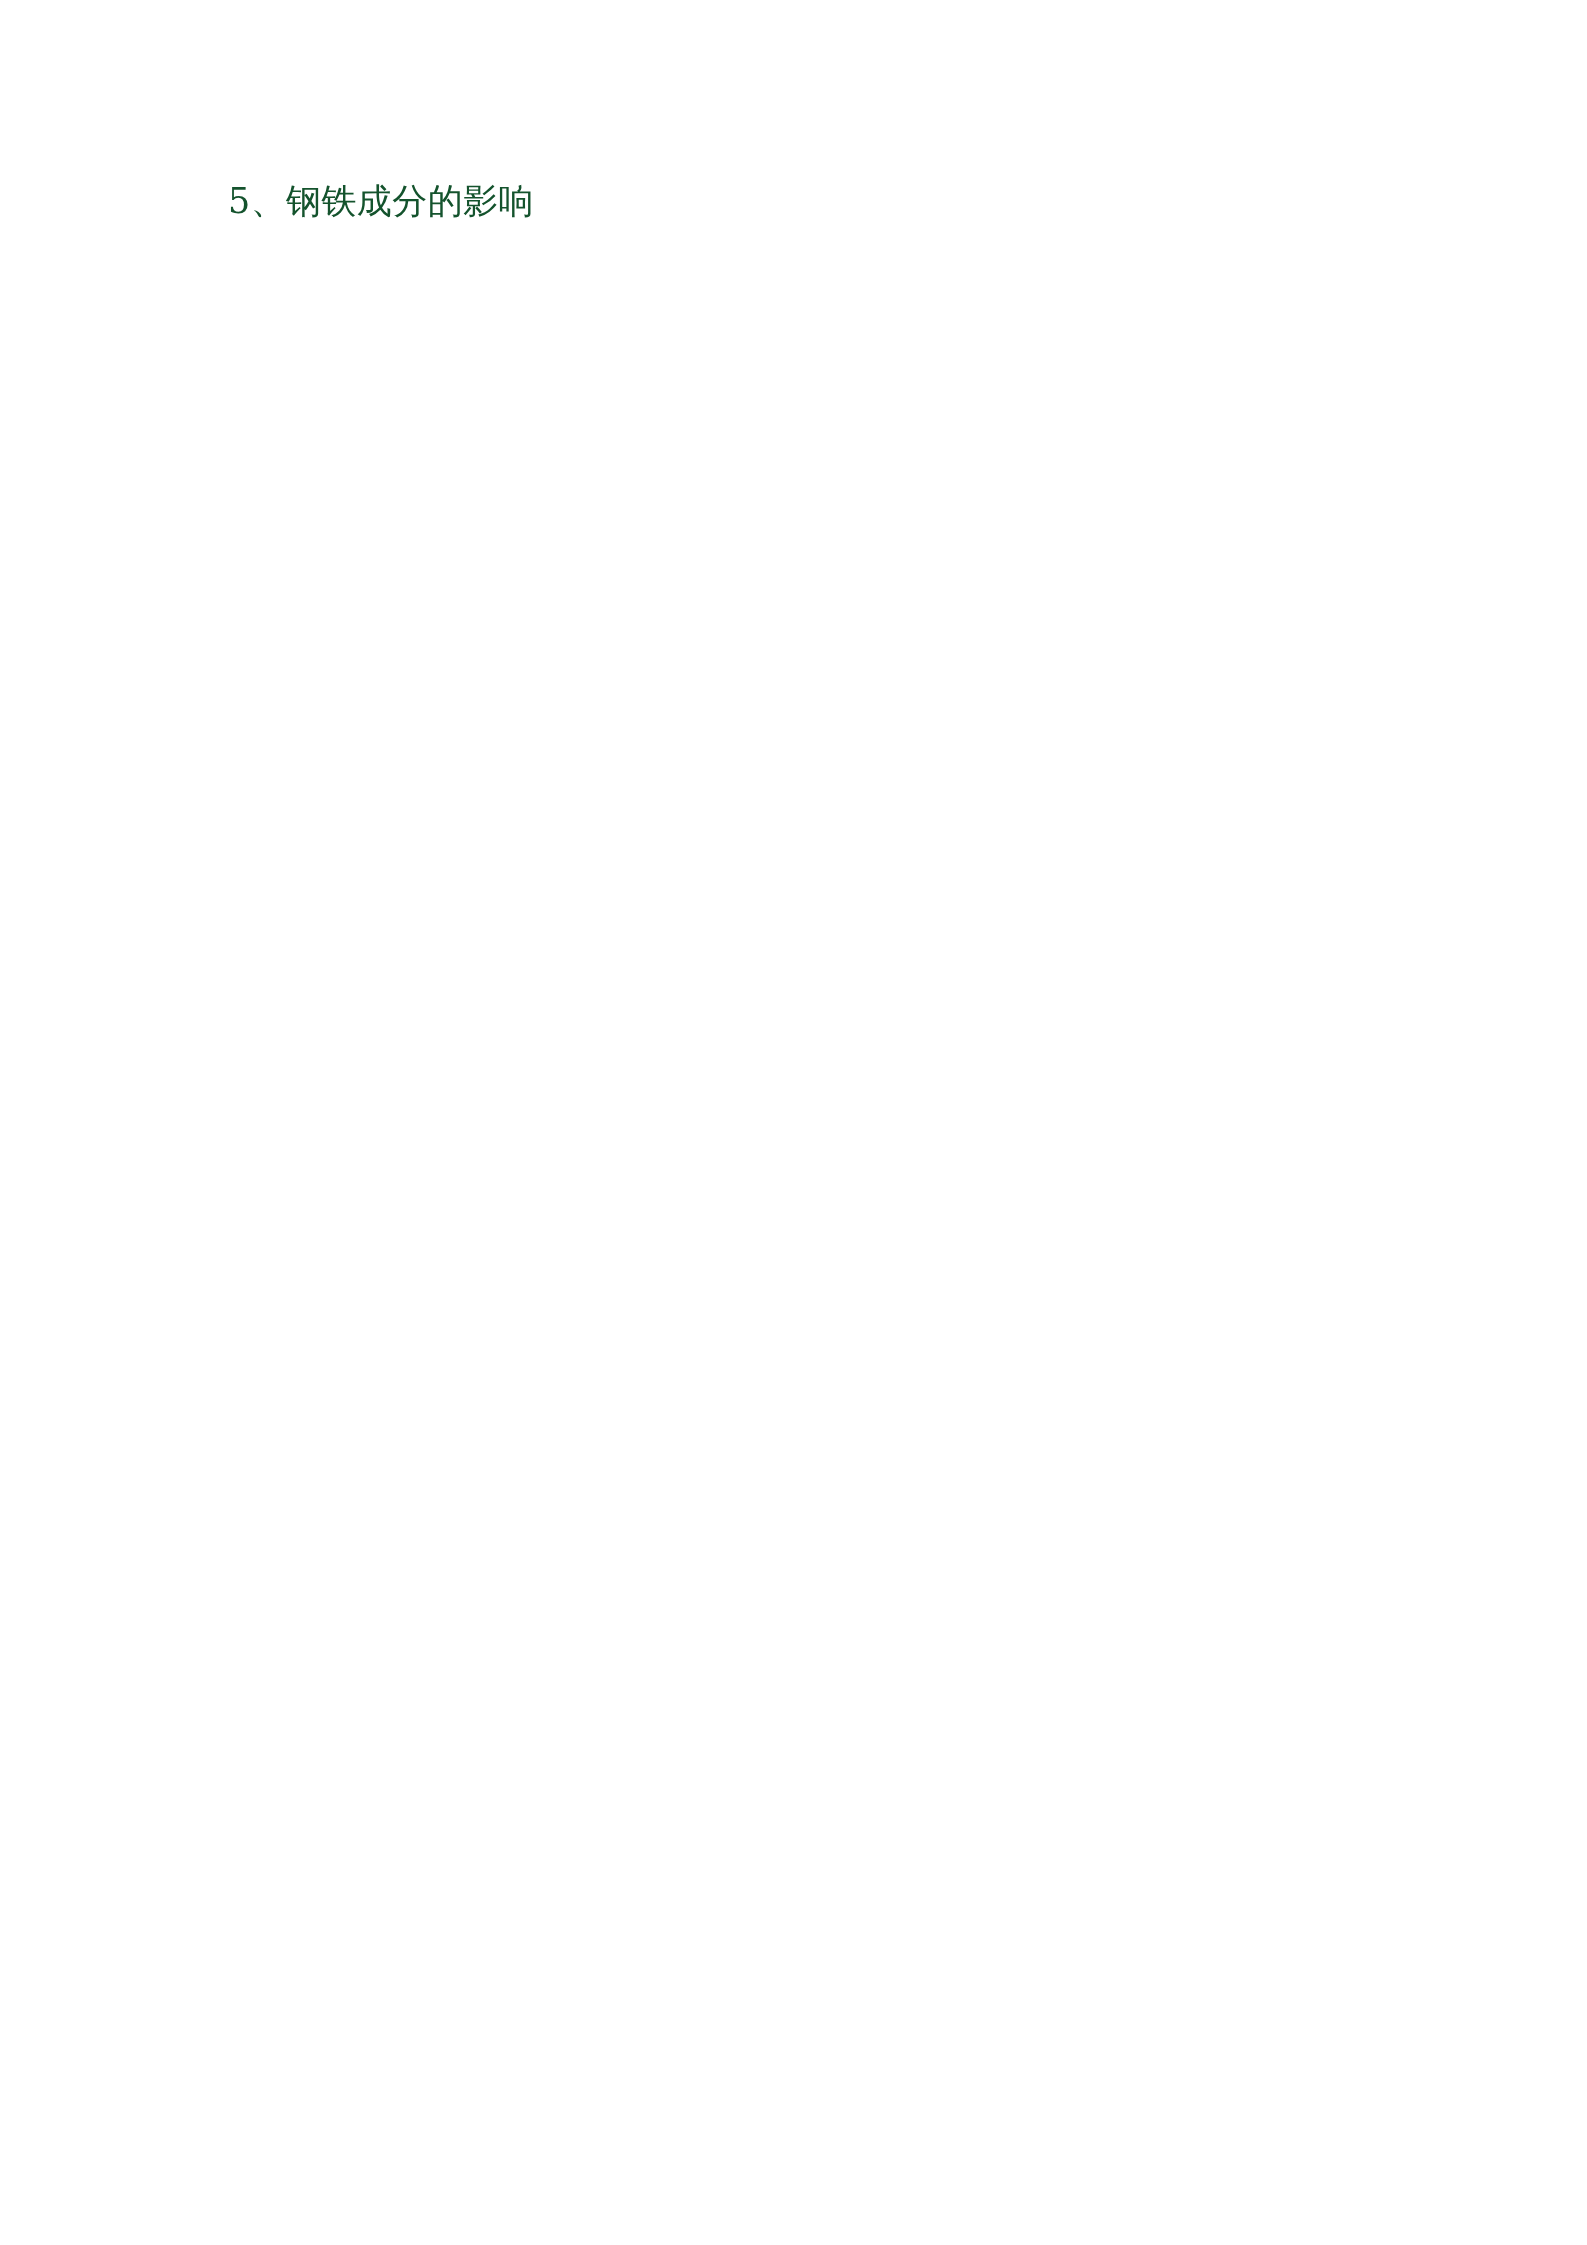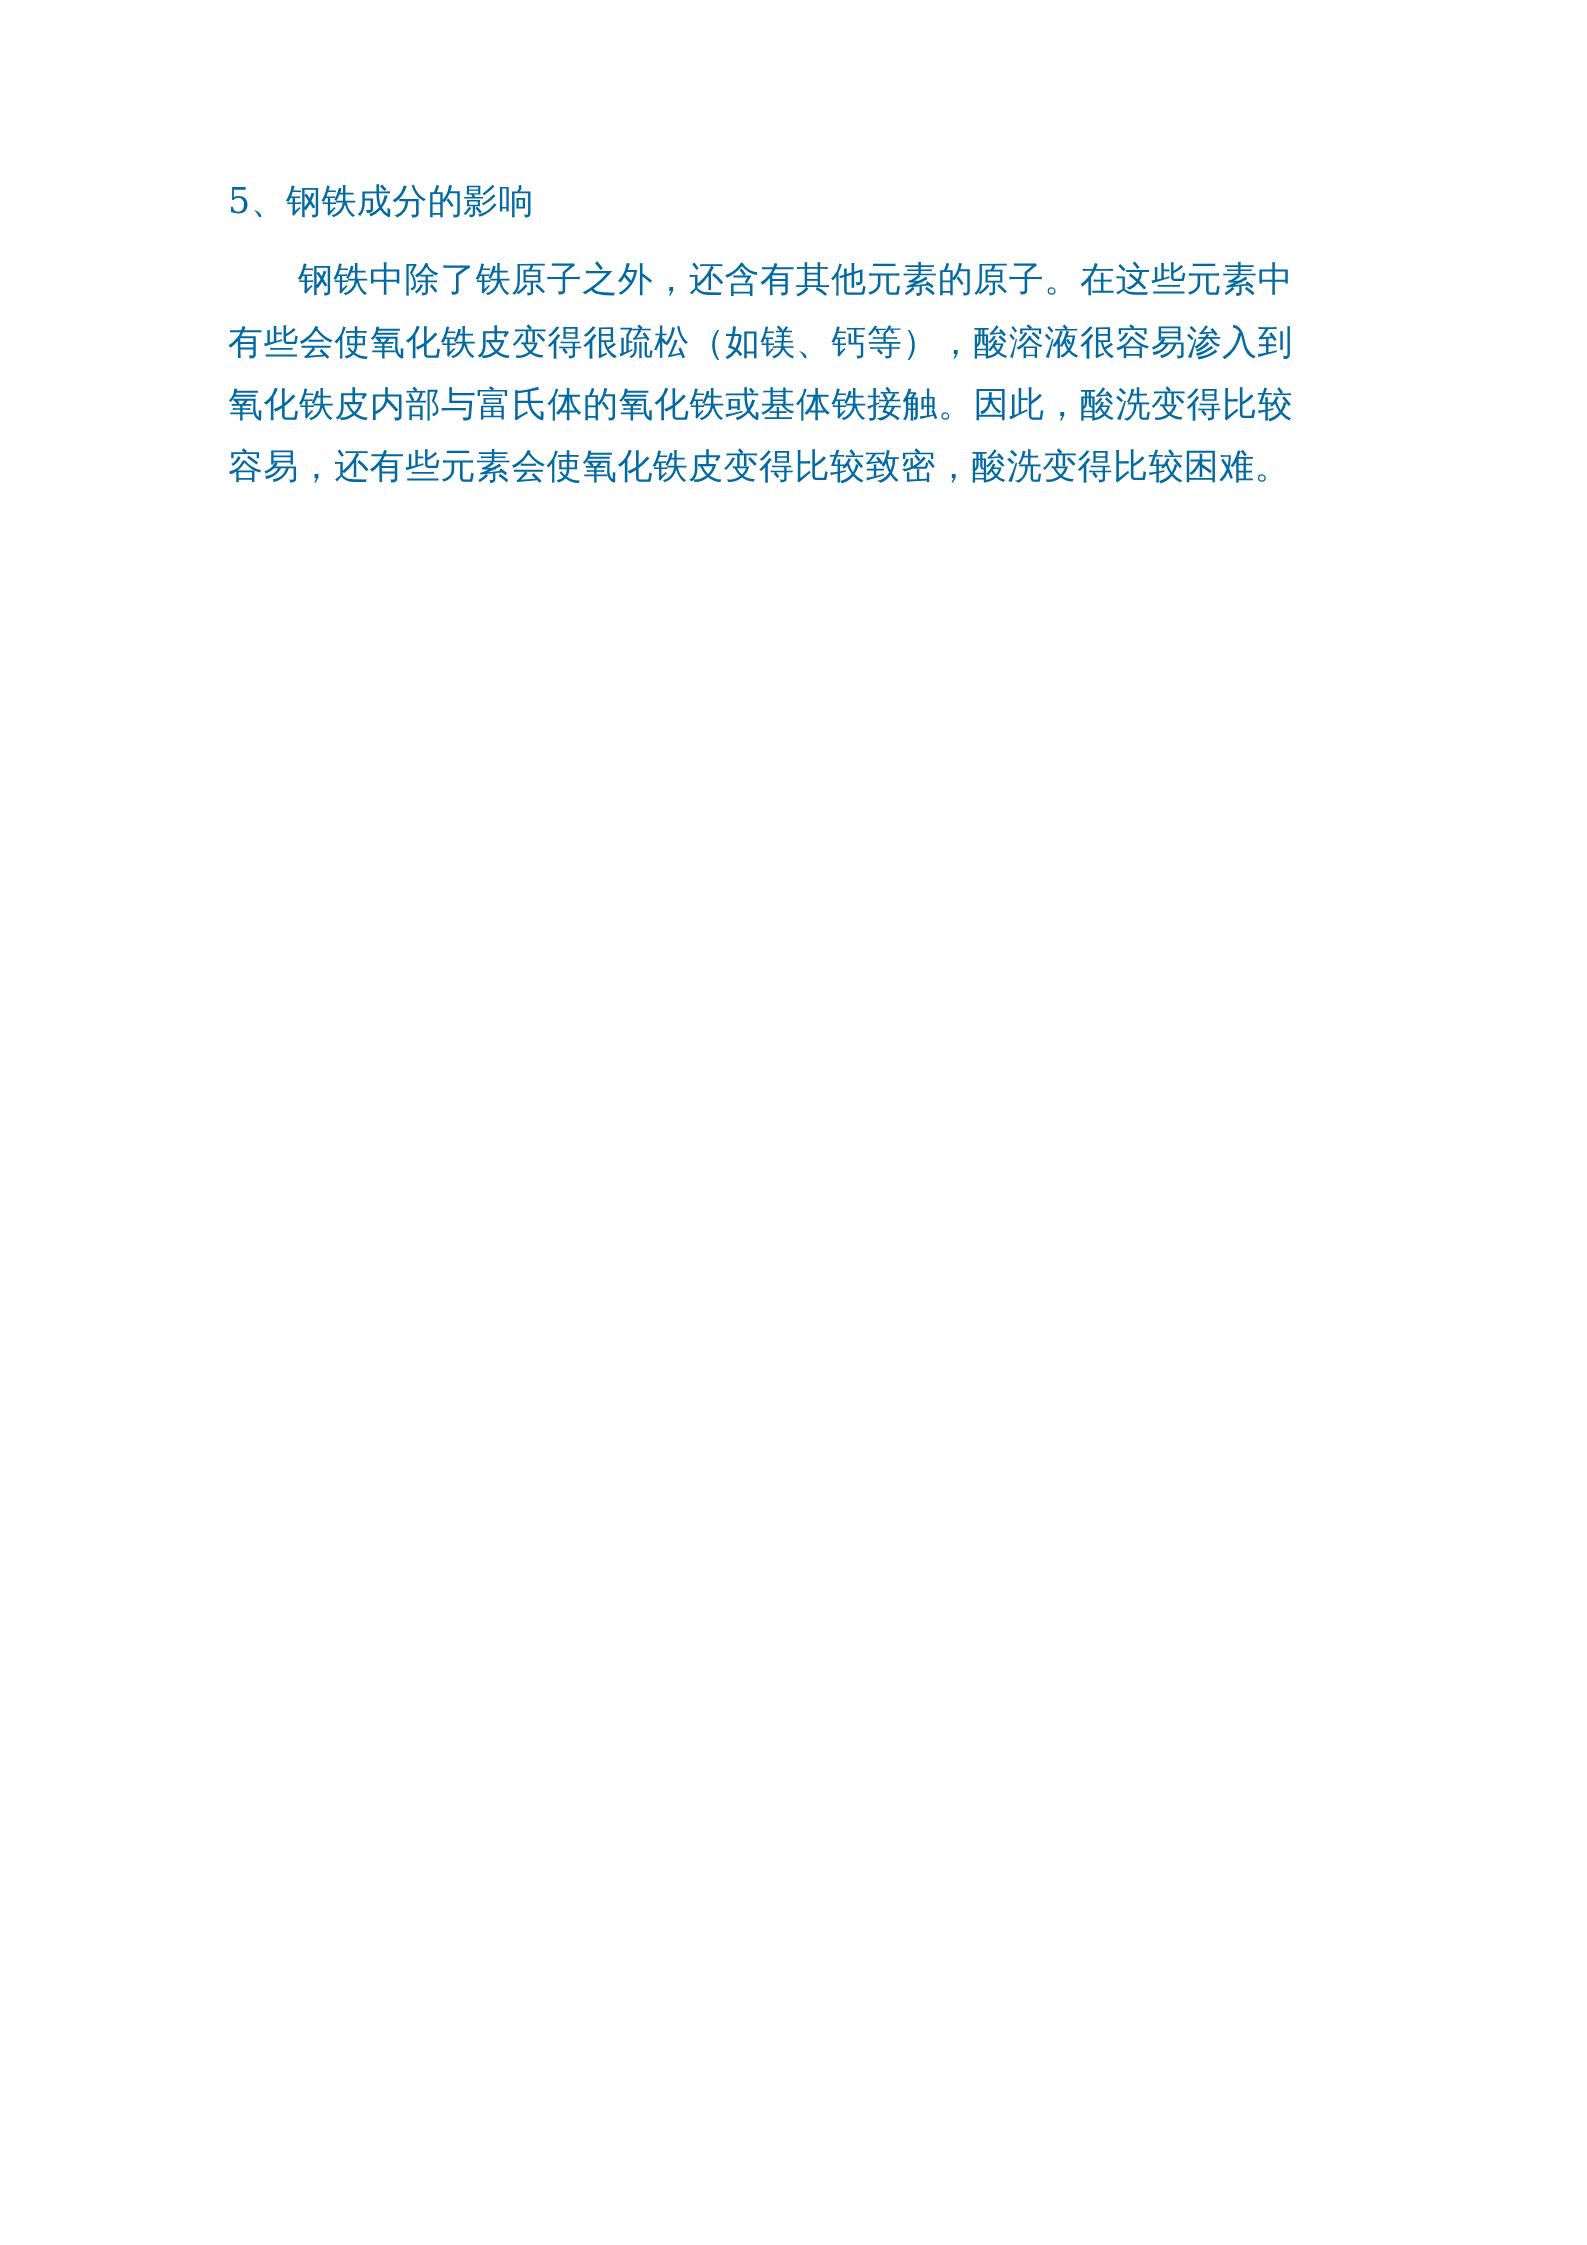--- a/index.html
+++ b/index.html
@@ -16,21 +16,21 @@
     overflow: hidden;
   }
   .content {
     position: absolute;
     left: 228px;
     top: 170px;
     width: 1065px;
   }
   .doc-text {
     font-family: "DejaVu Serif", "Liberation Serif", serif;
-    color: #0369a1;
+    color: #14532d;
     font-size: 35px;
     line-height: 1.78;
     letter-spacing: 0.4px;
   }
   .heading {
     margin: 0 0 0 0;
     text-align: left;
     white-space: nowrap;
   }
   .para {
@@ -42,15 +42,14 @@
   .para:first-of-type {
     margin-top: 16px;
   }
 </style>
 </head>
 <body>
 
 <div class="page">
   <div class="content doc-text">
     <div class="heading">5、钢铁成分的影响</div>
-    <p class="para">钢铁中除了铁原子之外，还含有其他元素的原子。在这些元素中有些会使氧化铁皮变得很疏松（如镁、钙等），酸溶液很容易渗入到氧化铁皮内部与富氏体的氧化铁或基体铁接触。因此，酸洗变得比较容易，还有些元素会使氧化铁皮变得比较致密，酸洗变得比较困难。</p>
   </div>
 </div>
 
 </body></html>

